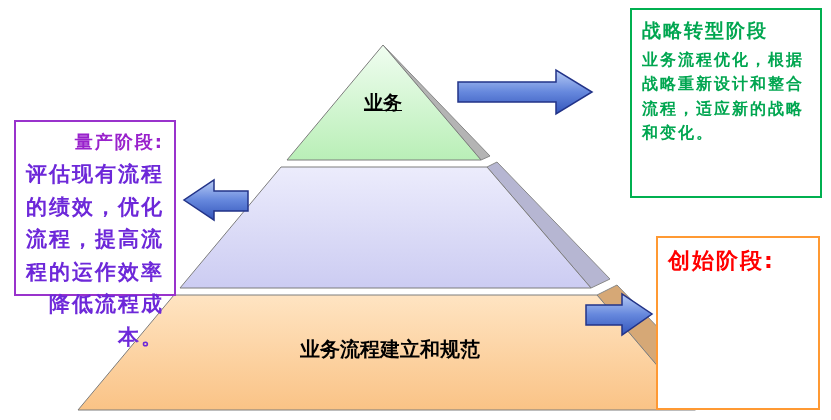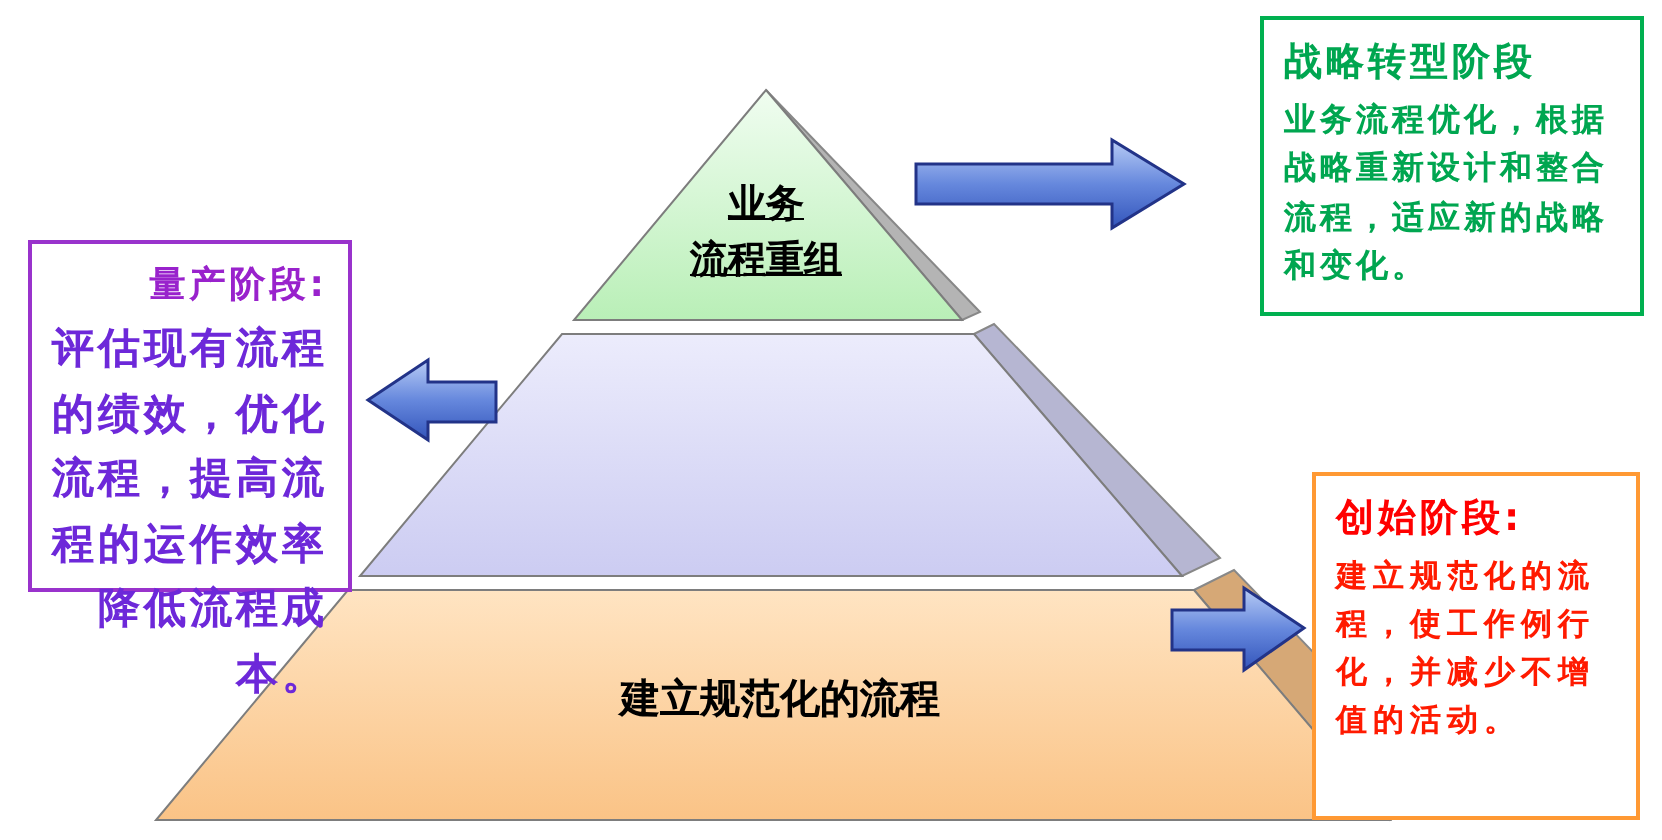--- a/index.html
+++ b/index.html
@@ -46,21 +46,21 @@
   }
   .callout .title {
     font-weight: bold;
     margin-bottom: 4px;
   }
   .callout .body {
     font-weight: bold;
     white-space: normal;
   }
   .callout-strategic {
-    left: 630px; top: 8px; width: 192px; height: 150px;
+    left: 630px; top: 8px; width: 192px; height: 190px;
     border: 2px solid #00b050;
   }
   .callout-strategic .title {
     color: #00a650; font-size: 19px; letter-spacing: 2px;
   }
   .callout-strategic .body {
     color: #00a650; font-size: 16px; line-height: 1.52; letter-spacing: 2px;
   }
   .callout-mass {
     left: 14px; top: 120px; width: 162px; height: 176px;
@@ -71,21 +71,21 @@
     color: #9922cc; font-size: 18px; letter-spacing: 2px;
   }
   .callout-mass .body {
     color: #6d28d9; font-size: 21px; line-height: 1.55; letter-spacing: 2px;
   }
   .callout-initial {
     left: 656px; top: 236px; width: 164px; height: 174px;
     border: 2px solid #ff9933;
   }
   .callout-initial .title {
-    color: #ff0000; font-size: 19px; letter-spacing: 2px;
+    color: #ff0000; font-size: 22px; letter-spacing: 2px;
   }
   .callout-initial .body {
     color: #ff1a00; font-size: 15.5px; line-height: 1.55; letter-spacing: 3px;
   }
 </style>
 </head>
 <body>
 
 <div class="canvas">
 
@@ -118,32 +118,30 @@
     <polygon points="281,167 487,167 591,288 180,288" fill="url(#gradLav)" stroke="#7d7d7d" stroke-width="1"></polygon>
     <polygon points="174,295 597,295 695,410 78,410" fill="url(#gradPeach)" stroke="#7d7d7d" stroke-width="1"></polygon>
 
     <polygon points="458,82 556,82 556,70 592,92 556,114 556,102 458,102" fill="url(#gradBlue)" stroke="#223388" stroke-width="1.5"></polygon>
     <polygon points="248,191 214,191 214,180 184,200 214,220 214,211 248,211" fill="url(#gradBlue)" stroke="#223388" stroke-width="1.5"></polygon>
     <polygon points="586,305 622,305 622,294 652,314 622,335 622,325 586,325" fill="url(#gradBlue)" stroke="#223388" stroke-width="1.5"></polygon>
   </svg>
 
   <div class="layer-label label-top">
     <div>业务</div>
-    <div>流程重组</div>
   </div>
-  <div class="layer-label label-bottom">建立规范化的流程</div>
+  <div class="layer-label label-bottom">业务流程建立和规范</div>
 
   <div class="callout callout-strategic">
     <div class="title">战略转型阶段</div>
     <div class="body">业务流程优化，根据战略重新设计和整合流程，适应新的战略和变化。</div>
   </div>
 
   <div class="callout callout-mass">
     <div class="title">量产阶段:</div>
     <div class="body">评估现有流程的绩效，优化流程，提高流程的运作效率降低流程成本。</div>
   </div>
 
   <div class="callout callout-initial">
     <div class="title">创始阶段:</div>
-    <div class="body">建立规范化的流程，使工作例行化，并减少不增值的活动。</div>
   </div>
 
 </div>
 
 </body></html>

